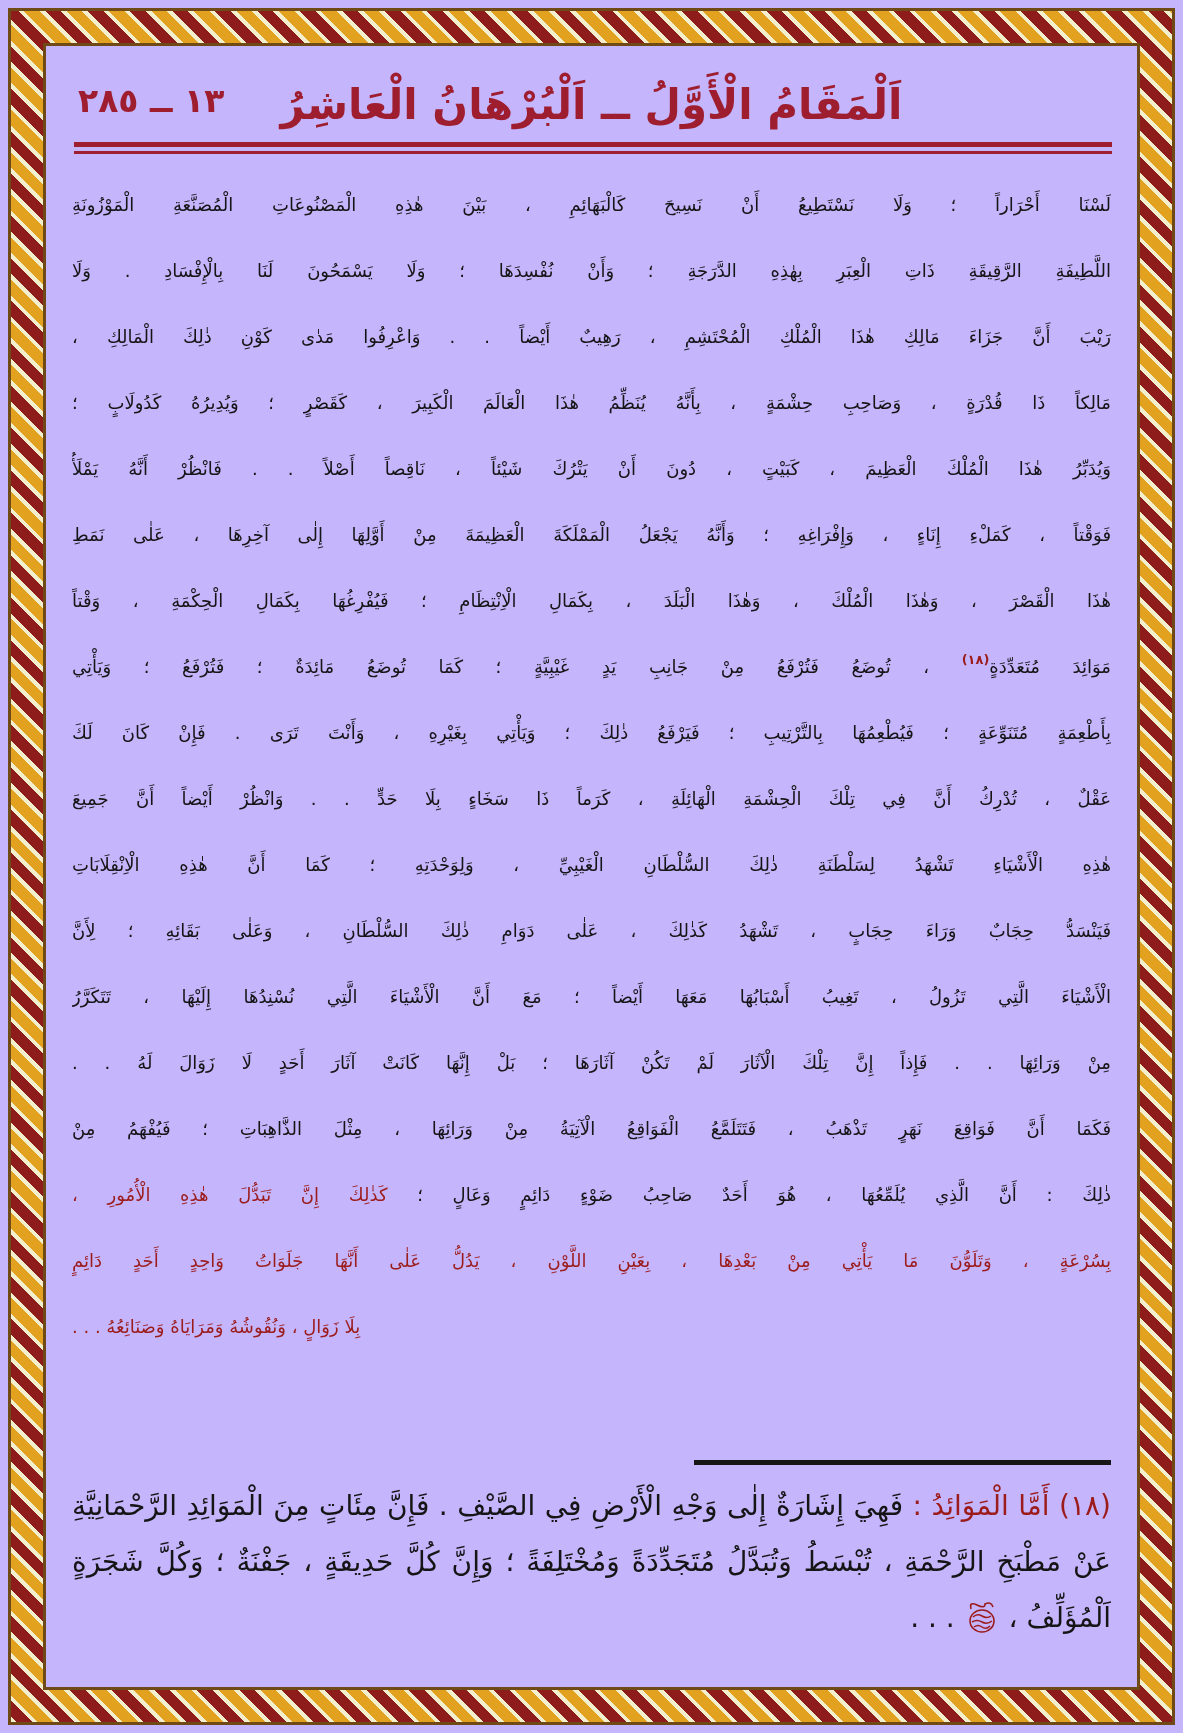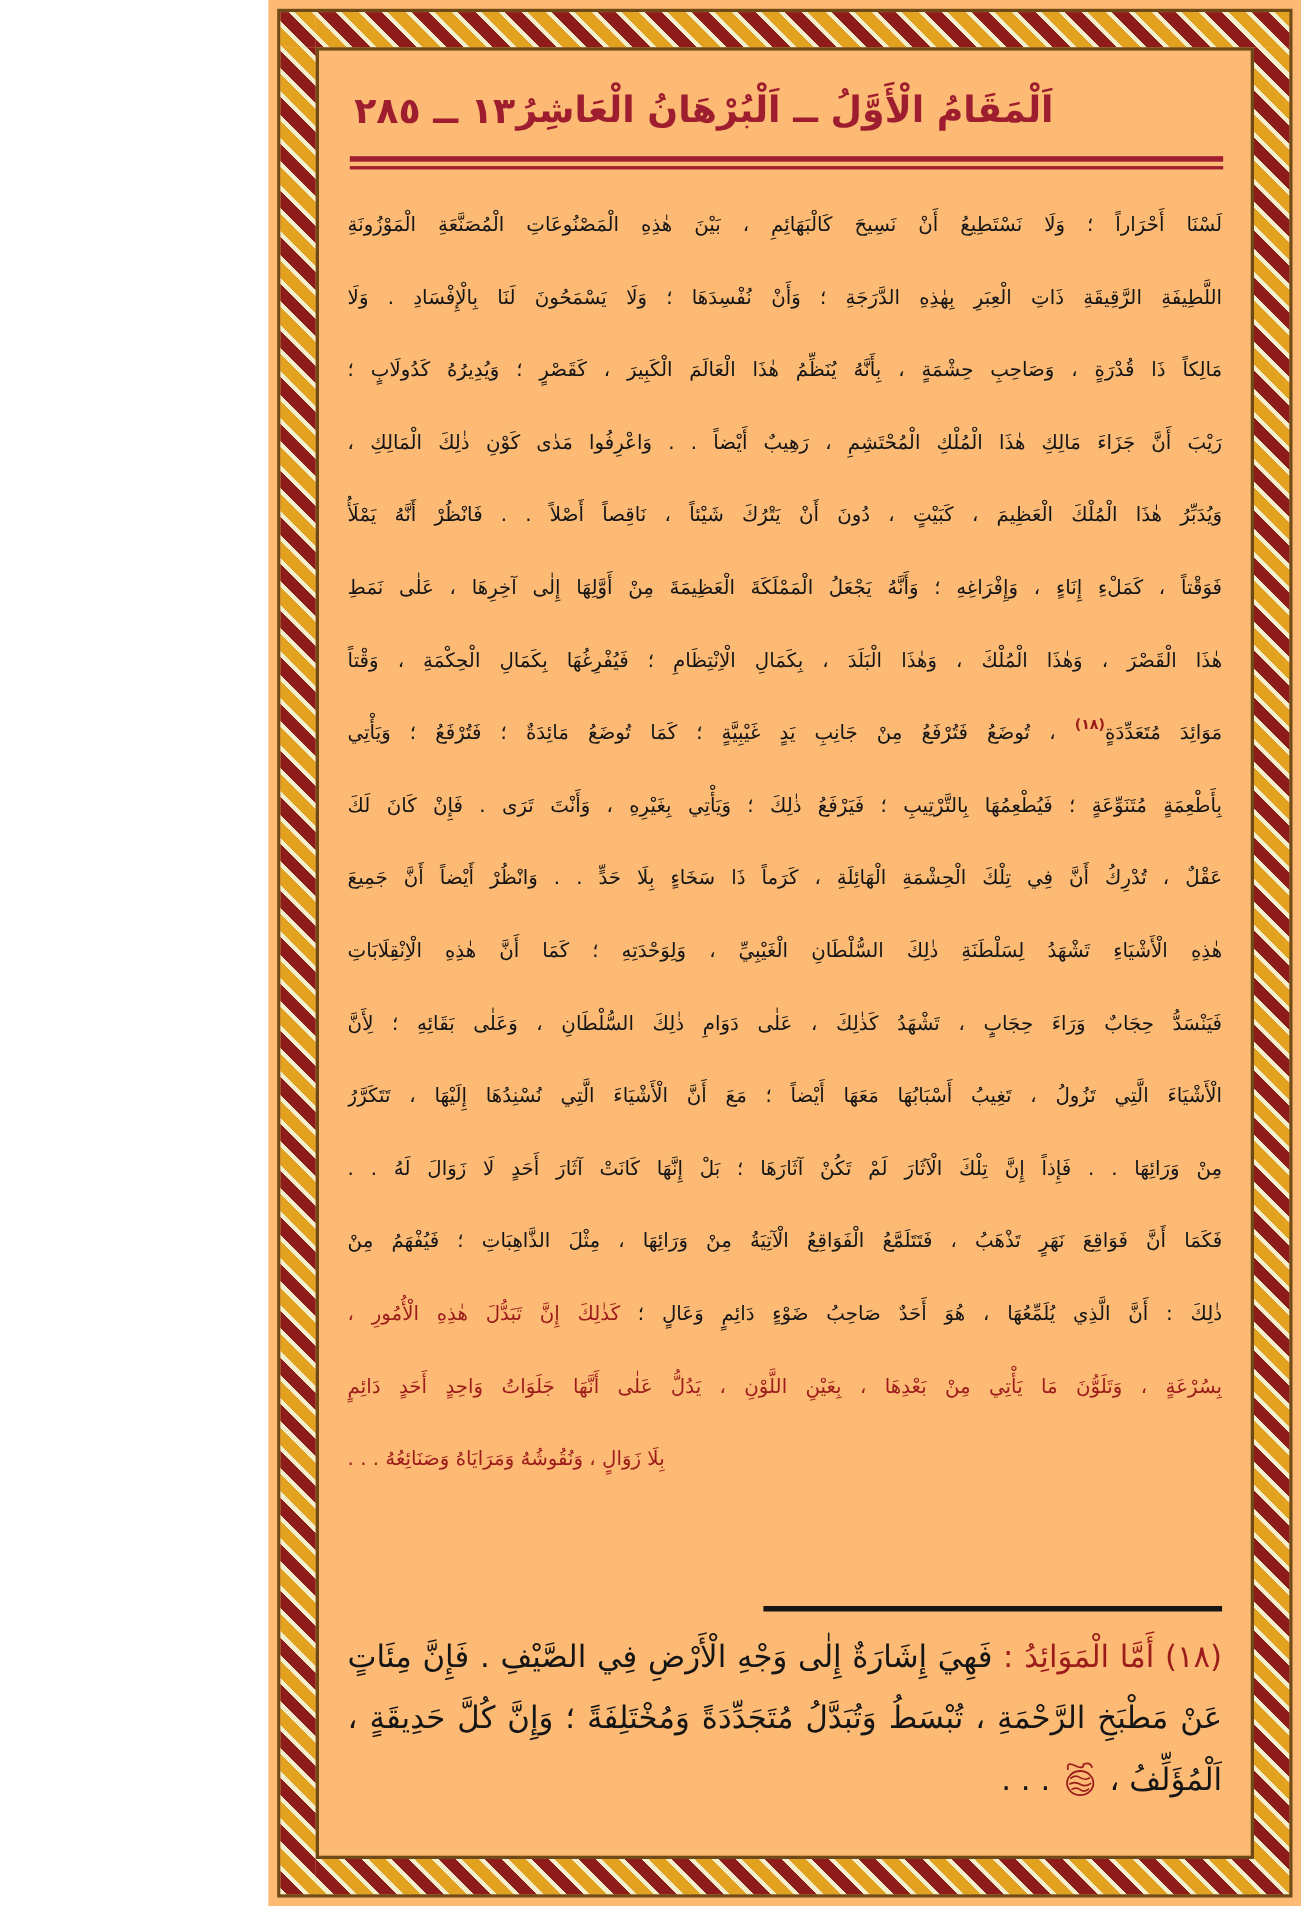--- a/index.html
+++ b/index.html
@@ -7,22 +7,22 @@
     --redtext:#9c1c1c;
     --ink:#151515;
     --border-brown:#6f4a17;
     --border-cream:#f3eecb;
     --border-red:#8e1c1a;
     --border-gold:#e2a11e;
   }
   html,body{margin:0;padding:0;background:#ffffff;}
   .page{
     position:relative;
-    width:939px;height:1733px;
-    background:#fdba74;
+    width:1183px;height:1733px;
+    background:#c4b5fd;
     overflow:hidden;
     font-family:"DejaVu Sans", sans-serif;
     direction:rtl;
   }
   
   .frame{position:absolute;inset:8px;border:3px solid var(--border-brown);pointer-events:none;}
   .frame .band{
     position:absolute;inset:0;
     border:32px solid transparent;
     border-image:repeating-linear-gradient(45deg,
@@ -34,21 +34,21 @@
   .frame .innerline{position:absolute;inset:32px;border:3px solid var(--border-brown);background:transparent;}
 
   
   .pagenum{
     position:absolute;top:84px;left:78px;
     color:var(--accent);font-weight:bold;font-size:33px;line-height:1;
     letter-spacing:1px;
   }
   .title{
     position:absolute;top:80px;left:0;right:0;
-    text-align:center;color:var(--accent);font-weight:bold;font-size:33px;line-height:1.2;
+    text-align:center;color:var(--accent);font-weight:bold;font-size:42px;line-height:1.2;
   }
   .header-rule{
     position:absolute;top:142px;left:74px;right:71px;
     border-top:5px solid var(--accent);
     border-bottom:3px solid var(--accent);
     height:4px;
   }
 
   
   .body-text{
@@ -92,22 +92,22 @@
     <div class="innerline"></div>
   </div>
 
   <div class="pagenum">١٣ ــ ٢٨٥</div>
   <div class="title">اَلْمَقَامُ الْأَوَّلُ ــ اَلْبُرْهَانُ الْعَاشِرُ</div>
   <div class="header-rule"></div>
 
   <div class="body-text" id="body-text">
       <div class="bline"><span class="">لَسْنَا أَحْرَاراً ؛ وَلَا نَسْتَطِيعُ أَنْ نَسِيحَ كَالْبَهَائِمِ ، بَيْنَ هٰذِهِ الْمَصْنُوعَاتِ الْمُصَنَّعَةِ الْمَوْزُونَةِ</span></div>
       <div class="bline"><span class="">اللَّطِيفَةِ الرَّقِيقَةِ ذَاتِ الْعِبَرِ بِهٰذِهِ الدَّرَجَةِ ؛ وَأَنْ نُفْسِدَهَا ؛ وَلَا يَسْمَحُونَ لَنَا بِالْإِفْسَادِ . وَلَا</span></div>
+      <div class="bline"><span class="">رَيْبَ أَنَّ جَزَاءَ مَالِكِ هٰذَا الْمُلْكِ الْمُحْتَشِمِ ، رَهِيبٌ أَيْضاً . . وَاعْرِفُوا مَدٰى كَوْنِ ذٰلِكَ الْمَالِكِ ،</span></div>
       <div class="bline"><span class="">مَالِكاً ذَا قُدْرَةٍ ، وَصَاحِبِ حِشْمَةٍ ، بِأَنَّهُ يُنَظِّمُ هٰذَا الْعَالَمَ الْكَبِيرَ ، كَقَصْرٍ ؛ وَيُدِيرُهُ كَدُولَابٍ ؛</span></div>
-      <div class="bline"><span class="">رَيْبَ أَنَّ جَزَاءَ مَالِكِ هٰذَا الْمُلْكِ الْمُحْتَشِمِ ، رَهِيبٌ أَيْضاً . . وَاعْرِفُوا مَدٰى كَوْنِ ذٰلِكَ الْمَالِكِ ،</span></div>
       <div class="bline"><span class="">وَيُدَبِّرُ هٰذَا الْمُلْكَ الْعَظِيمَ ، كَبَيْتٍ ، دُونَ أَنْ يَتْرُكَ شَيْئاً ، نَاقِصاً أَصْلاً . . فَانْظُرْ أَنَّهُ يَمْلَأُ</span></div>
       <div class="bline"><span class="">فَوَقْتاً ، كَمَلْءِ إِنَاءٍ ، وَإِفْرَاغِهِ ؛ وَأَنَّهُ يَجْعَلُ الْمَمْلَكَةَ الْعَظِيمَةَ مِنْ أَوَّلِهَا إِلٰى آخِرِهَا ، عَلٰى نَمَطِ</span></div>
       <div class="bline"><span class="">هٰذَا الْقَصْرَ ، وَهٰذَا الْمُلْكَ ، وَهٰذَا الْبَلَدَ ، بِكَمَالِ الْاِنْتِظَامِ ؛ فَيُفْرِغُهَا بِكَمَالِ الْحِكْمَةِ ، وَقْتاً</span></div>
       <div class="bline"><span class="">مَوَائِدَ مُتَعَدِّدَةٍ</span><span class="fnref">(١٨)</span><span class=""> ، تُوضَعُ فَتُرْفَعُ مِنْ جَانِبِ يَدٍ غَيْبِيَّةٍ ؛ كَمَا تُوضَعُ مَائِدَةٌ ؛ فَتُرْفَعُ ؛ وَيَأْتِي</span></div>
       <div class="bline"><span class="">بِأَطْعِمَةٍ مُتَنَوِّعَةٍ ؛ فَيُطْعِمُهَا بِالتَّرْتِيبِ ؛ فَيَرْفَعُ ذٰلِكَ ؛ وَيَأْتِي بِغَيْرِهِ ، وَأَنْتَ تَرَى . فَإِنْ كَانَ لَكَ</span></div>
       <div class="bline"><span class="">عَقْلٌ ، تُدْرِكُ أَنَّ فِي تِلْكَ الْحِشْمَةِ الْهَائِلَةِ ، كَرَماً ذَا سَخَاءٍ بِلَا حَدٍّ . . وَانْظُرْ أَيْضاً أَنَّ جَمِيعَ</span></div>
       <div class="bline"><span class="">هٰذِهِ الْأَشْيَاءِ تَشْهَدُ لِسَلْطَنَةِ ذٰلِكَ السُّلْطَانِ الْغَيْبِيِّ ، وَلِوَحْدَتِهِ ؛ كَمَا أَنَّ هٰذِهِ الْاِنْقِلَابَاتِ</span></div>
       <div class="bline"><span class="">فَيَنْسَدُّ حِجَابٌ وَرَاءَ حِجَابٍ ، تَشْهَدُ كَذٰلِكَ ، عَلٰى دَوَامِ ذٰلِكَ السُّلْطَانِ ، وَعَلٰى بَقَائِهِ ؛ لِأَنَّ</span></div>
       <div class="bline"><span class="">الْأَشْيَاءَ الَّتِي تَزُولُ ، تَغِيبُ أَسْبَابُهَا مَعَهَا أَيْضاً ؛ مَعَ أَنَّ الْأَشْيَاءَ الَّتِي نُسْنِدُهَا إِلَيْهَا ، تَتَكَرَّرُ</span></div>
       <div class="bline"><span class="">مِنْ وَرَائِهَا . . فَإِذاً إِنَّ تِلْكَ الْآثَارَ لَمْ تَكُنْ آثَارَهَا ؛ بَلْ إِنَّهَا كَانَتْ آثَارَ أَحَدٍ لَا زَوَالَ لَهُ . .</span></div>

